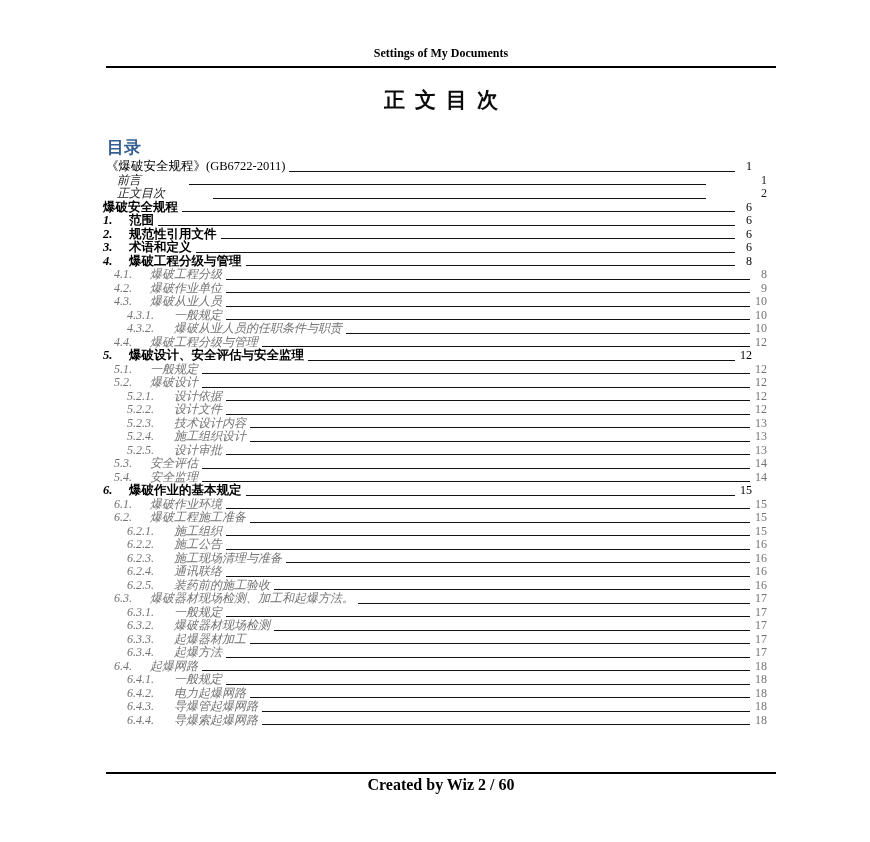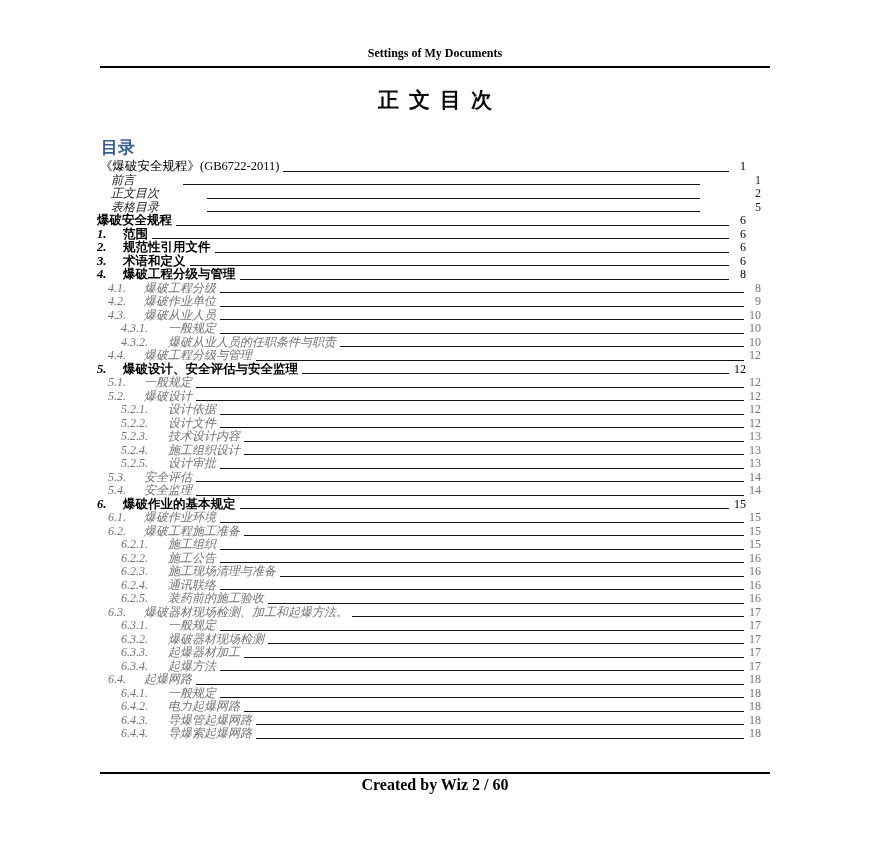--- a/index.html
+++ b/index.html
@@ -1,21 +1,21 @@
 <!DOCTYPE html>
 <html><head>
 <meta charset="utf-8">
 <style>
   * { margin:0; padding:0; box-sizing:border-box; }
   html,body { background:#ffffff; }
   body {
     width:870px; height:842px; position:relative;
     font-family:"Liberation Serif", serif; color:#000;
   }
-  .page { position:absolute; inset:0; background:#fff; overflow:hidden; }
+  .page { position:absolute; inset:0; background:#fff; overflow:hidden;margin-left:6px; }
 
   .header-text {
     position:absolute; top:46px; left:100px; width:670px;
     text-align:center; font-size:12px; font-weight:bold;
     font-family:"Liberation Serif", serif; color:#000;
   }
   .header-rule {
     position:absolute; top:66px; left:100px; width:670px;
     border-top:2px solid #000;
   }
@@ -106,25 +106,20 @@
       <div class="row front long">
         <span class="title">前言</span>
         <span class="leader"></span>
         <span class="pg">1</span>
       </div>
       <div class="row front long">
         <span class="title">正文目次</span>
         <span class="leader"></span>
         <span class="pg">2</span>
       </div>
-      <div class="row front long">
-        <span class="title">表格目录</span>
-        <span class="leader"></span>
-        <span class="pg">5</span>
-      </div>
       <div class="row ch short">
         <span class="title">爆破安全规程</span>
         <span class="leader"></span>
         <span class="pg">6</span>
       </div>
       <div class="row ch short">
         <span class="num">1.</span>
         <span class="title">范围</span>
         <span class="leader"></span>
         <span class="pg">6</span>

